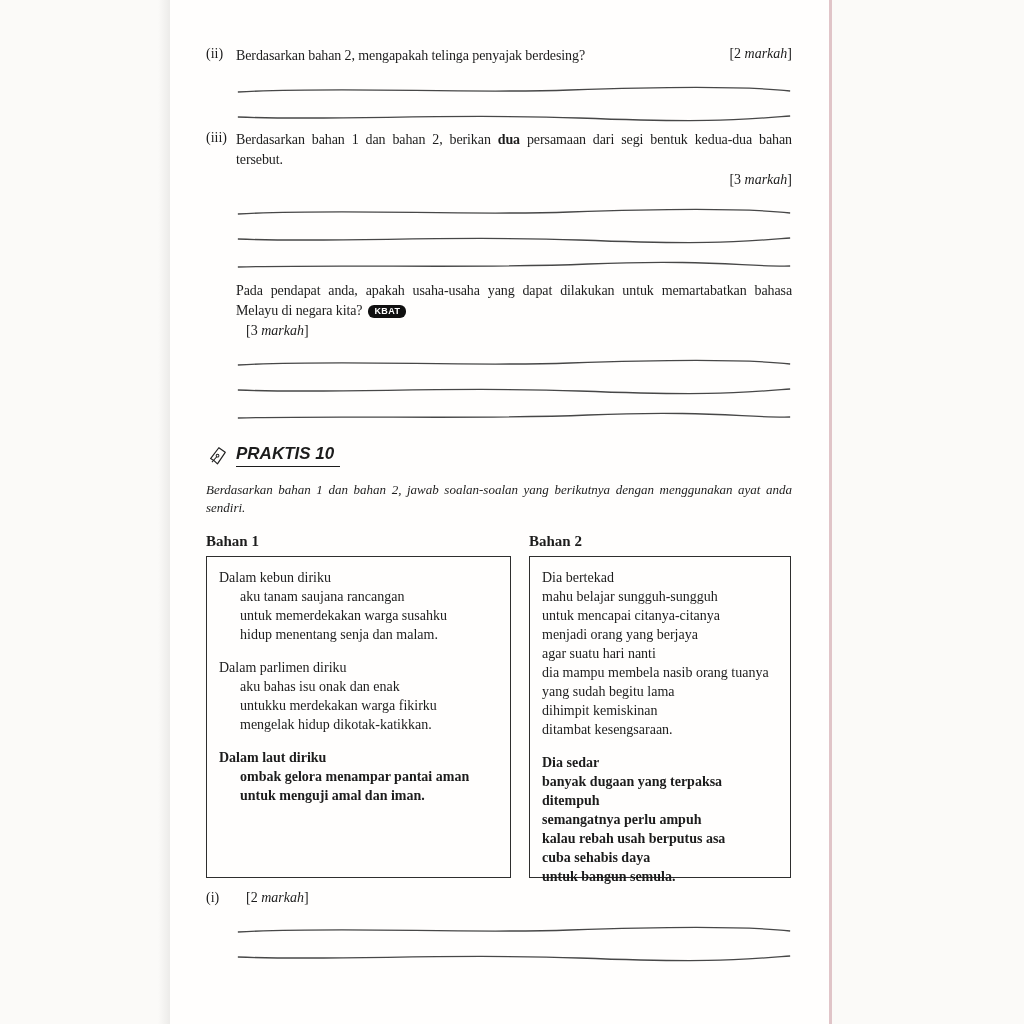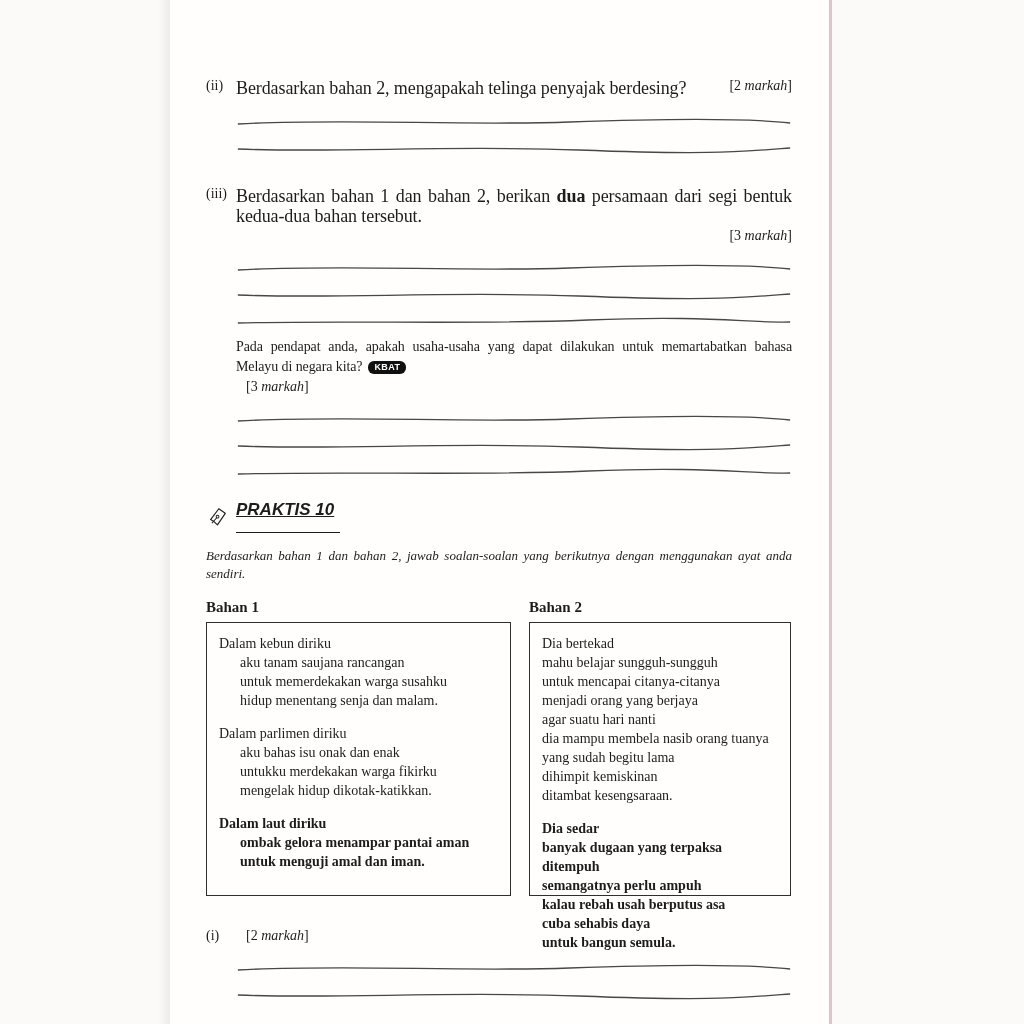--- a/index.html
+++ b/index.html
@@ -25,23 +25,23 @@
     background:#dab6bb; opacity:.8;
   }
   .page {
     position:absolute; left:170px; top:0; width:660px; height:1024px;
     background:#fffefd;
     padding:46px 38px 0 36px;
     overflow:hidden;
   }
   
   .q-block { margin-bottom:8px; }
-  .q-row { display:flex; align-items:flex-start;margin-top:32px; }
+  .q-row { display:flex; align-items:flex-start; }
   .q-num { width:30px; flex:0 0 30px; font-size:14px; }
-  .q-text { flex:1; font-size:18px; letter-spacing:-0.1px; text-align:justify; line-height:20px; }
+  .q-text { flex:1; font-size:14px; letter-spacing:-0.1px; text-align:justify; line-height:20px; }
   .q-marks { margin-left:10px; white-space:nowrap; font-size:14px; }
   .q-marks i, .q-marks-line i { font-family:"Liberation Serif","DejaVu Serif",serif; }
   .q-marks-line { text-align:right; font-size:14px; margin:2px 0 2px 0; }
   .q4-p2-wrap { position:relative; margin:10px 0 0 30px; }
   .q4-p2 { font-size:14px; letter-spacing:-0.1px; line-height:20px; text-align:justify; padding-right:0; }
   .kbat {
     display:inline-block; background:#101010; color:#fff;
     font-family:"Liberation Sans","DejaVu Sans",sans-serif;
     font-weight:bold; font-size:9px; line-height:13px;
     padding:0 6px; border-radius:6px; letter-spacing:.4px;
@@ -50,31 +50,31 @@
   
   .answer-lines { margin-left:30px; margin-top:2px; }
   .answer-line { height:27px; display:flex; align-items:flex-end; }
   .answer-line svg { width:100%; height:12px; display:block; }
   
   .praktis { display:flex; align-items:center; margin:22px 0 14px 0; }
   .nib { width:22px; height:22px; margin-right:8px; flex:0 0 22px; }
   .praktis-label {
     font-family:"Liberation Sans","DejaVu Sans",sans-serif;
     font-weight:bold; font-style:italic; font-size:17px;
-    border-bottom:1.6px solid #1c1c1c; padding-bottom:12px; padding-right:6px;text-decoration:underline;
+    border-bottom:1.6px solid #1c1c1c; padding-bottom:2px; padding-right:6px;
   }
   .intro { font-style:italic; font-size:13px; line-height:18px; text-align:justify; margin-bottom:16px; }
   
   .bahan-row { display:flex; gap:18px; }
   .bahan-col.b1 { width:305px; flex:0 0 305px; }
   .bahan-col.b2 { width:262px; flex:0 0 262px; }
   .bahan-label { font-size:15px; font-weight:bold; margin-bottom:6px; }
   .bahan-box {
     border:1.4px solid #2e2e2e; background:#fffefd;
-    height:274px; padding:11px 10px 10px 12px;
+    height:322px; padding:11px 10px 10px 12px;
     display:flex; flex-direction:column;
   }
   .stanza { white-space:pre-wrap; font-size:14px; line-height:19px; margin-bottom:14px; }
   .stanza:last-of-type { margin-bottom:0;font-weight:bold; }
   .citation { margin-top:auto; text-align:right; font-size:12.8px; line-height:16.5px; }
   
   .q1-block { margin-top:12px; }
 </style>
 </head>
 <body>

